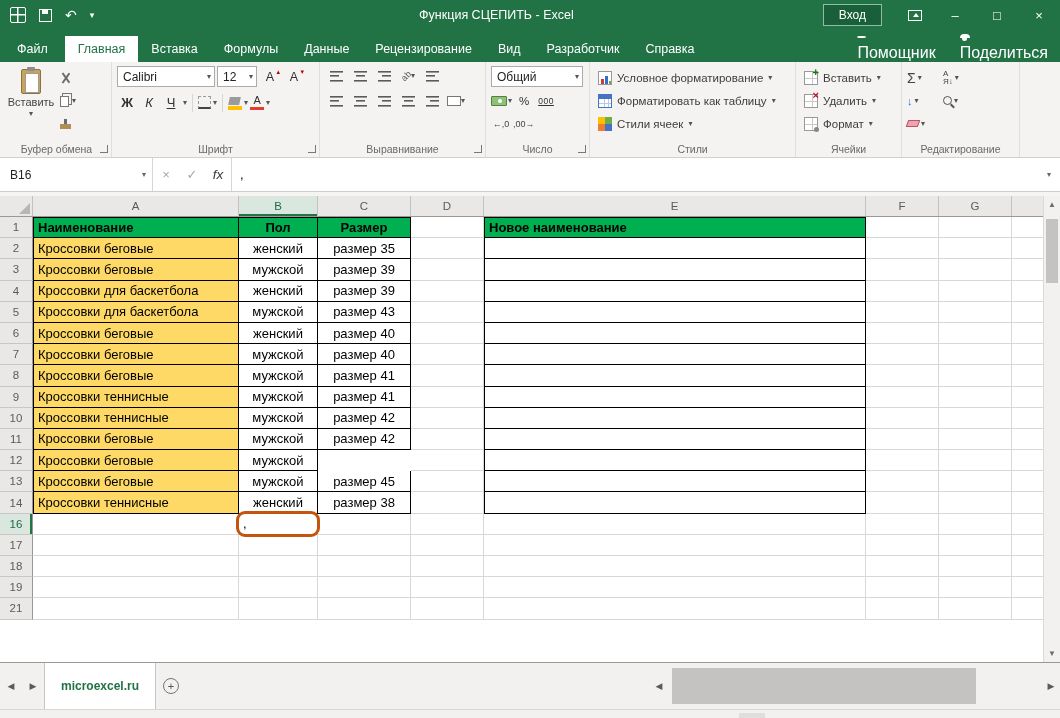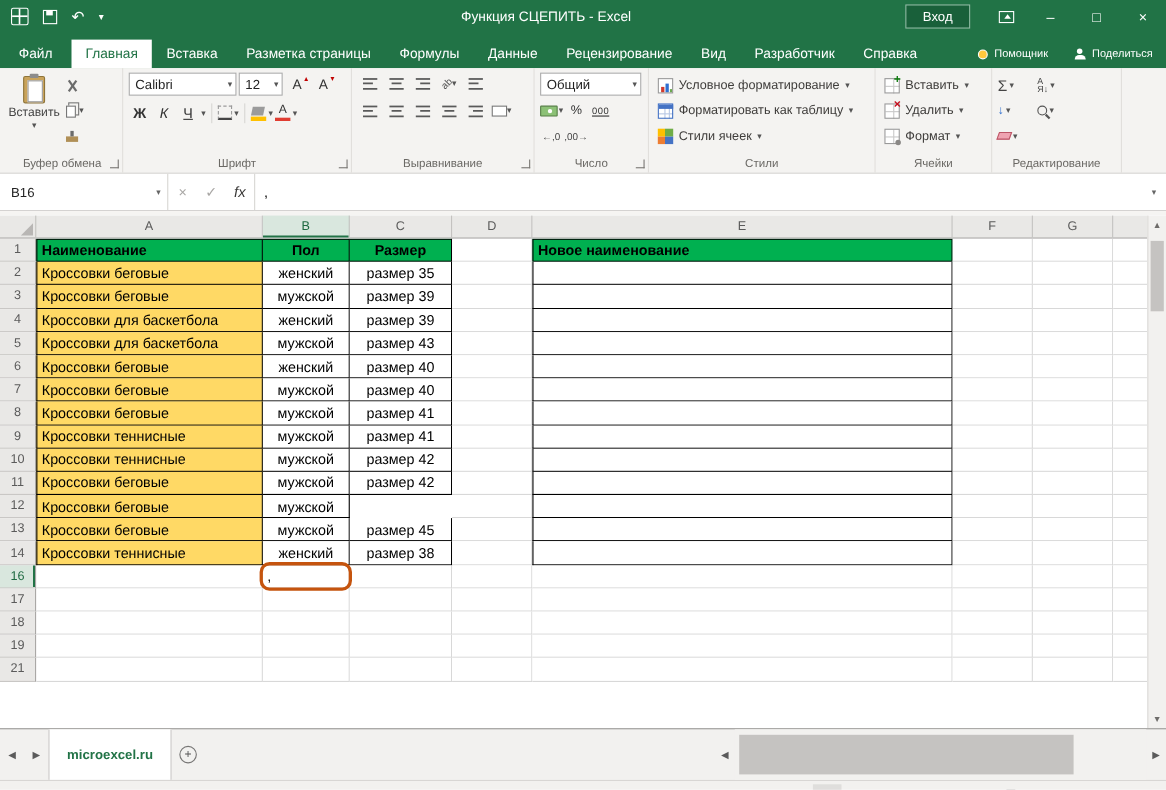--- a/index.html
+++ b/index.html
@@ -22,21 +22,21 @@
   .ribopts-icon{width:14px;height:11px;border:1.2px solid #fff;position:relative;}
   .ribopts-icon::after{content:"";position:absolute;left:3.5px;top:2.5px;border-left:3px solid transparent;border-right:3px solid transparent;border-bottom:4px solid #fff;}
   .winbtn{width:42px;height:100%;display:flex;align-items:center;justify-content:center;font-size:13px;color:#fff;}
 
   
   .tabbar{flex:0 0 32px;background:#217346;display:flex;align-items:flex-end;color:#fff;}
   .rtab{height:26px;display:flex;align-items:center;padding:0 13px;font-size:12.5px;white-space:nowrap;}
   .rtab.filetab{padding:0 17px;}
   .rtab.active{background:#fff;color:#217346;}
   .tabspacer{flex:1;}
-  .tabside{height:26px;display:flex;align-items:center;gap:6px;padding:0 12px;font-size:10px;white-space:nowrap;}
+  .tabside{height:26px;display:flex;align-items:flex-start;gap:6px;padding:0 12px;font-size:16px;white-space:nowrap;flex-direction:column;}
   .bulb-icon{width:9px;height:9px;border-radius:50%;background:#FFC83D;border:1.5px solid #fff;}
   .person-icon{width:10px;height:10px;position:relative;}
   .person-icon::before{content:"";position:absolute;left:2.5px;top:0;width:5px;height:5px;border-radius:50%;background:#fff;}
   .person-icon::after{content:"";position:absolute;left:0;bottom:0;width:10px;height:4px;border-radius:4px 4px 0 0;background:#fff;}
 
   
   .ribbon{flex:0 0 96px;background:#F4F3F1;border-bottom:1px solid #D2D0CE;display:flex;padding-left:2px;}
   .rgroup{position:relative;border-right:1px solid #E1DFDC;display:flex;flex-direction:column;flex:0 0 auto;}
   .rcontent{flex:1;padding:4px 4px 0 5px;}
   .rlabel{height:17px;font-size:10.5px;color:#6B6965;display:flex;align-items:center;justify-content:center;position:relative;}
@@ -219,21 +219,20 @@
       <div class="winbtn">–</div>
       <div class="winbtn">□</div>
       <div class="winbtn">×</div>
     </div>
   </div>
 
   <div class="tabbar">
     <div class="rtab filetab">Файл</div>
     <div class="rtab active">Главная</div>
     <div class="rtab">Вставка</div>
-    <div class="rtab">Разметка страницы</div>
     <div class="rtab">Формулы</div>
     <div class="rtab">Данные</div>
     <div class="rtab">Рецензирование</div>
     <div class="rtab">Вид</div>
     <div class="rtab">Разработчик</div>
     <div class="rtab">Справка</div>
     <div class="tabspacer"></div>
     <div class="tabside">
       <span class="bulb-icon"></span>
       <span>Помощник</span>

